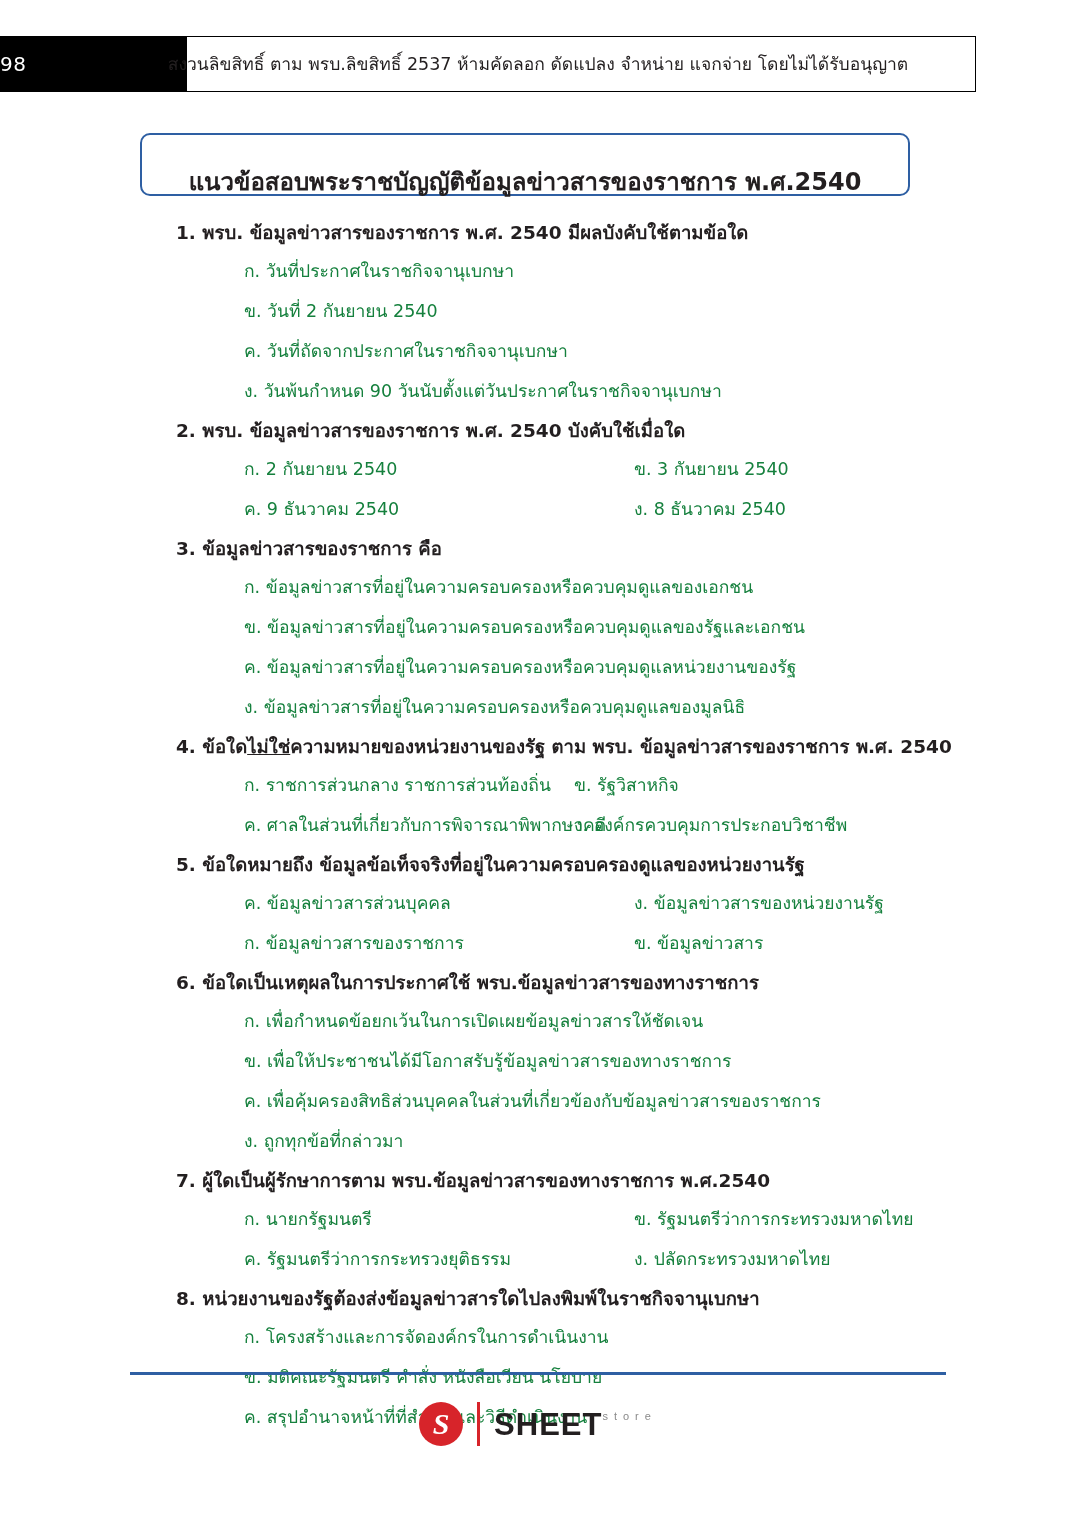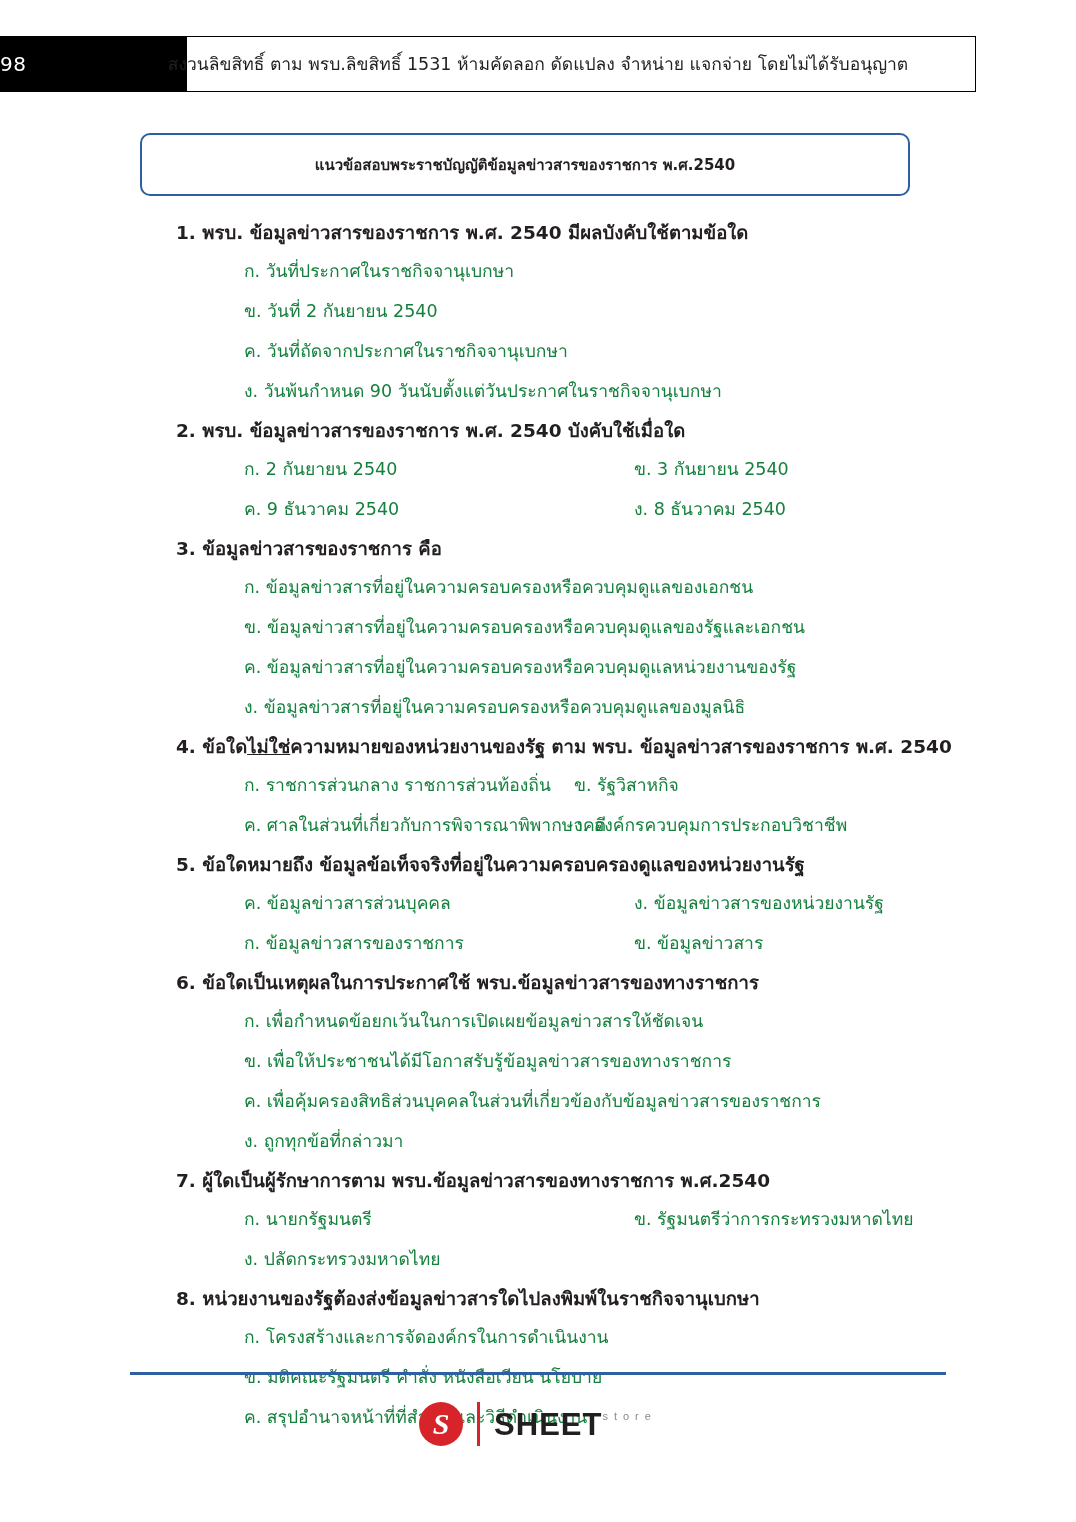--- a/index.html
+++ b/index.html
@@ -71,28 +71,28 @@
     top: 133px;
     left: 140px;
     width: 770px;
     height: 63px;
     border: 2px solid #2e5fa3;
     border-radius: 10px;
     box-sizing: border-box;
   }
   .title-text {
     position: absolute;
-    top: 0;
+    top: 17px;
     left: 0;
     width: 100%;
     height: 100%;
     display: flex;
     align-items: center;
     justify-content: center;
-    font-size: 15px;
+    font-size: 24px;
     font-weight: bold;
     color: #231f20;
   }
 
   
   .content {
     position: absolute;
     top: 215px;
     left: 0;
     width: 1076px;
@@ -197,21 +197,21 @@
     margin-top: 2px;
   }
 </style>
 </head>
 <body>
 
 <div class="page-header">
   <div class="header-black"></div>
   <div class="page-number">98</div>
   <div class="header-box"></div>
-  <div class="header-text">สงวนลิขสิทธิ์ ตาม พรบ.ลิขสิทธิ์ 1531 ห้ามคัดลอก ดัดแปลง จำหน่าย แจกจ่าย โดยไม่ได้รับอนุญาต</div>
+  <div class="header-text">สงวนลิขสิทธิ์ ตาม พรบ.ลิขสิทธิ์ 2537 ห้ามคัดลอก ดัดแปลง จำหน่าย แจกจ่าย โดยไม่ได้รับอนุญาต</div>
 </div>
 
 <div class="title-box">
   <div class="title-text">แนวข้อสอบพระราชบัญญัติข้อมูลข่าวสารของราชการ พ.ศ.2540</div>
 </div>
 
 <div class="content">
     <div class="question">
       <div class="q-head"><span>1.</span> <span>พรบ. ข้อมูลข่าวสารของราชการ พ.ศ. 2540 มีผลบังคับใช้ตามข้อใด</span></div>
       <div class="choice-block">
@@ -303,20 +303,21 @@
       </div>
     </div>
     <div class="question">
       <div class="q-head"><span>7.</span> <span>ผู้ใดเป็นผู้รักษาการตาม พรบ.ข้อมูลข่าวสารของทางราชการ  พ.ศ.2540</span></div>
       <div class="choice-block">
         <div class="choice-row">
           <div class="choice ">ก. นายกรัฐมนตรี</div>
           <div class="choice auto">ข. รัฐมนตรีว่าการกระทรวงมหาดไทย</div>
         </div>
         <div class="choice-row">
+          <div class="choice ">ค. รัฐมนตรีว่าการกระทรวงยุติธรรม</div>
           <div class="choice auto">ง. ปลัดกระทรวงมหาดไทย</div>
         </div>
       </div>
     </div>
     <div class="question">
       <div class="q-head"><span>8.</span> <span>หน่วยงานของรัฐต้องส่งข้อมูลข่าวสารใดไปลงพิมพ์ในราชกิจจานุเบกษา</span></div>
       <div class="choice-block">
         <div class="choice-row single">
           <div class="choice auto">ก. โครงสร้างและการจัดองค์กรในการดำเนินงาน</div>
         </div>

